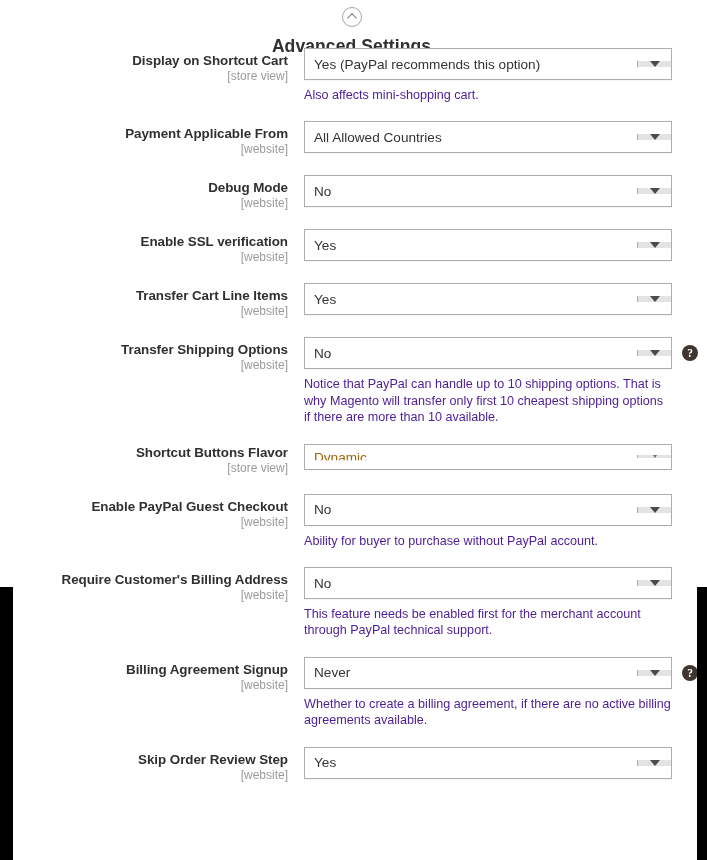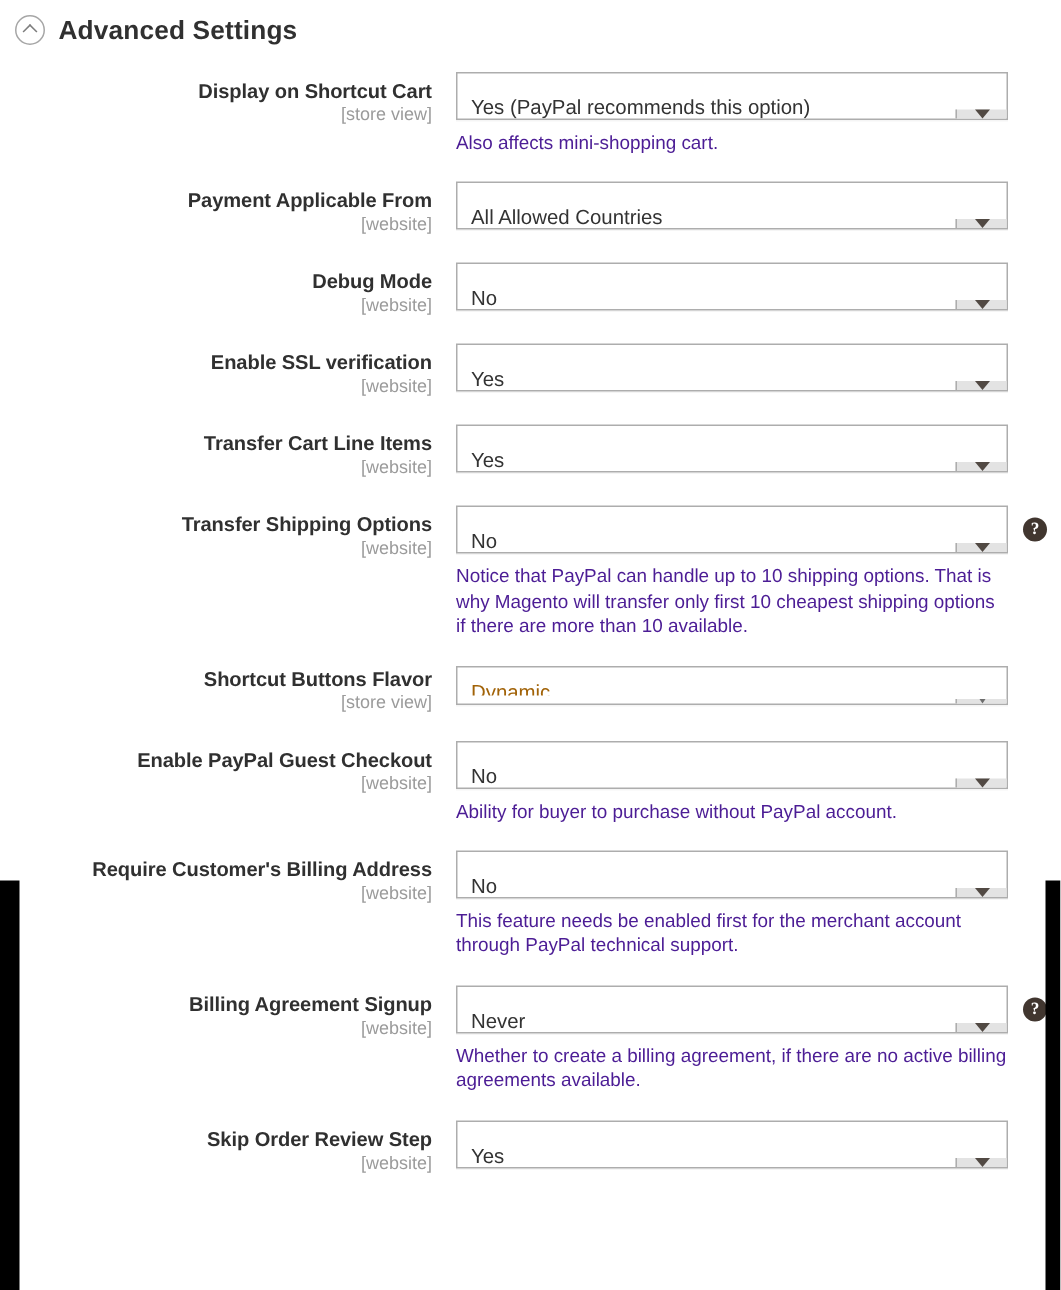--- a/index.html
+++ b/index.html
@@ -12,25 +12,26 @@
     height: 860px;
     position: relative;
     overflow: hidden;
     font-family: "Liberation Sans", sans-serif;
     -webkit-font-smoothing: antialiased;
   }
 
   
   .section-header {
     display: flex;
-    align-items: flex-end;
+    align-items: center;
     gap: 9px;
-    padding: 7px 0 0 10px;
+    padding: 7px 14px 0 10px;
     height: 30px;
     box-sizing: border-box;
+    flex-direction: column;
   }
   .collapse-icon {
     width: 20px;
     height: 20px;
     flex: 0 0 20px;
     border-radius: 50%;
     border: 1.6px solid #a6a6a6;
     position: relative;
     box-sizing: border-box;
   }
@@ -97,21 +98,21 @@
     flex: 0 0 368px;
   }
 
   .select-box {
     position: relative;
     height: 32px;
     border: 1px solid #adadad;
     background: #ffffff;
     box-sizing: border-box;
     display: flex;
-    align-items: flex-end;
+    align-items: center;
     box-shadow: 0 1px 0 rgba(0,0,0,0.04);
   }
   .select-value {
     flex: 1 1 auto;
     display: flex;
     align-items: center;
     padding: 0 9px;
     font-size: 13.6px;
     color: #333333;
     overflow: hidden;

